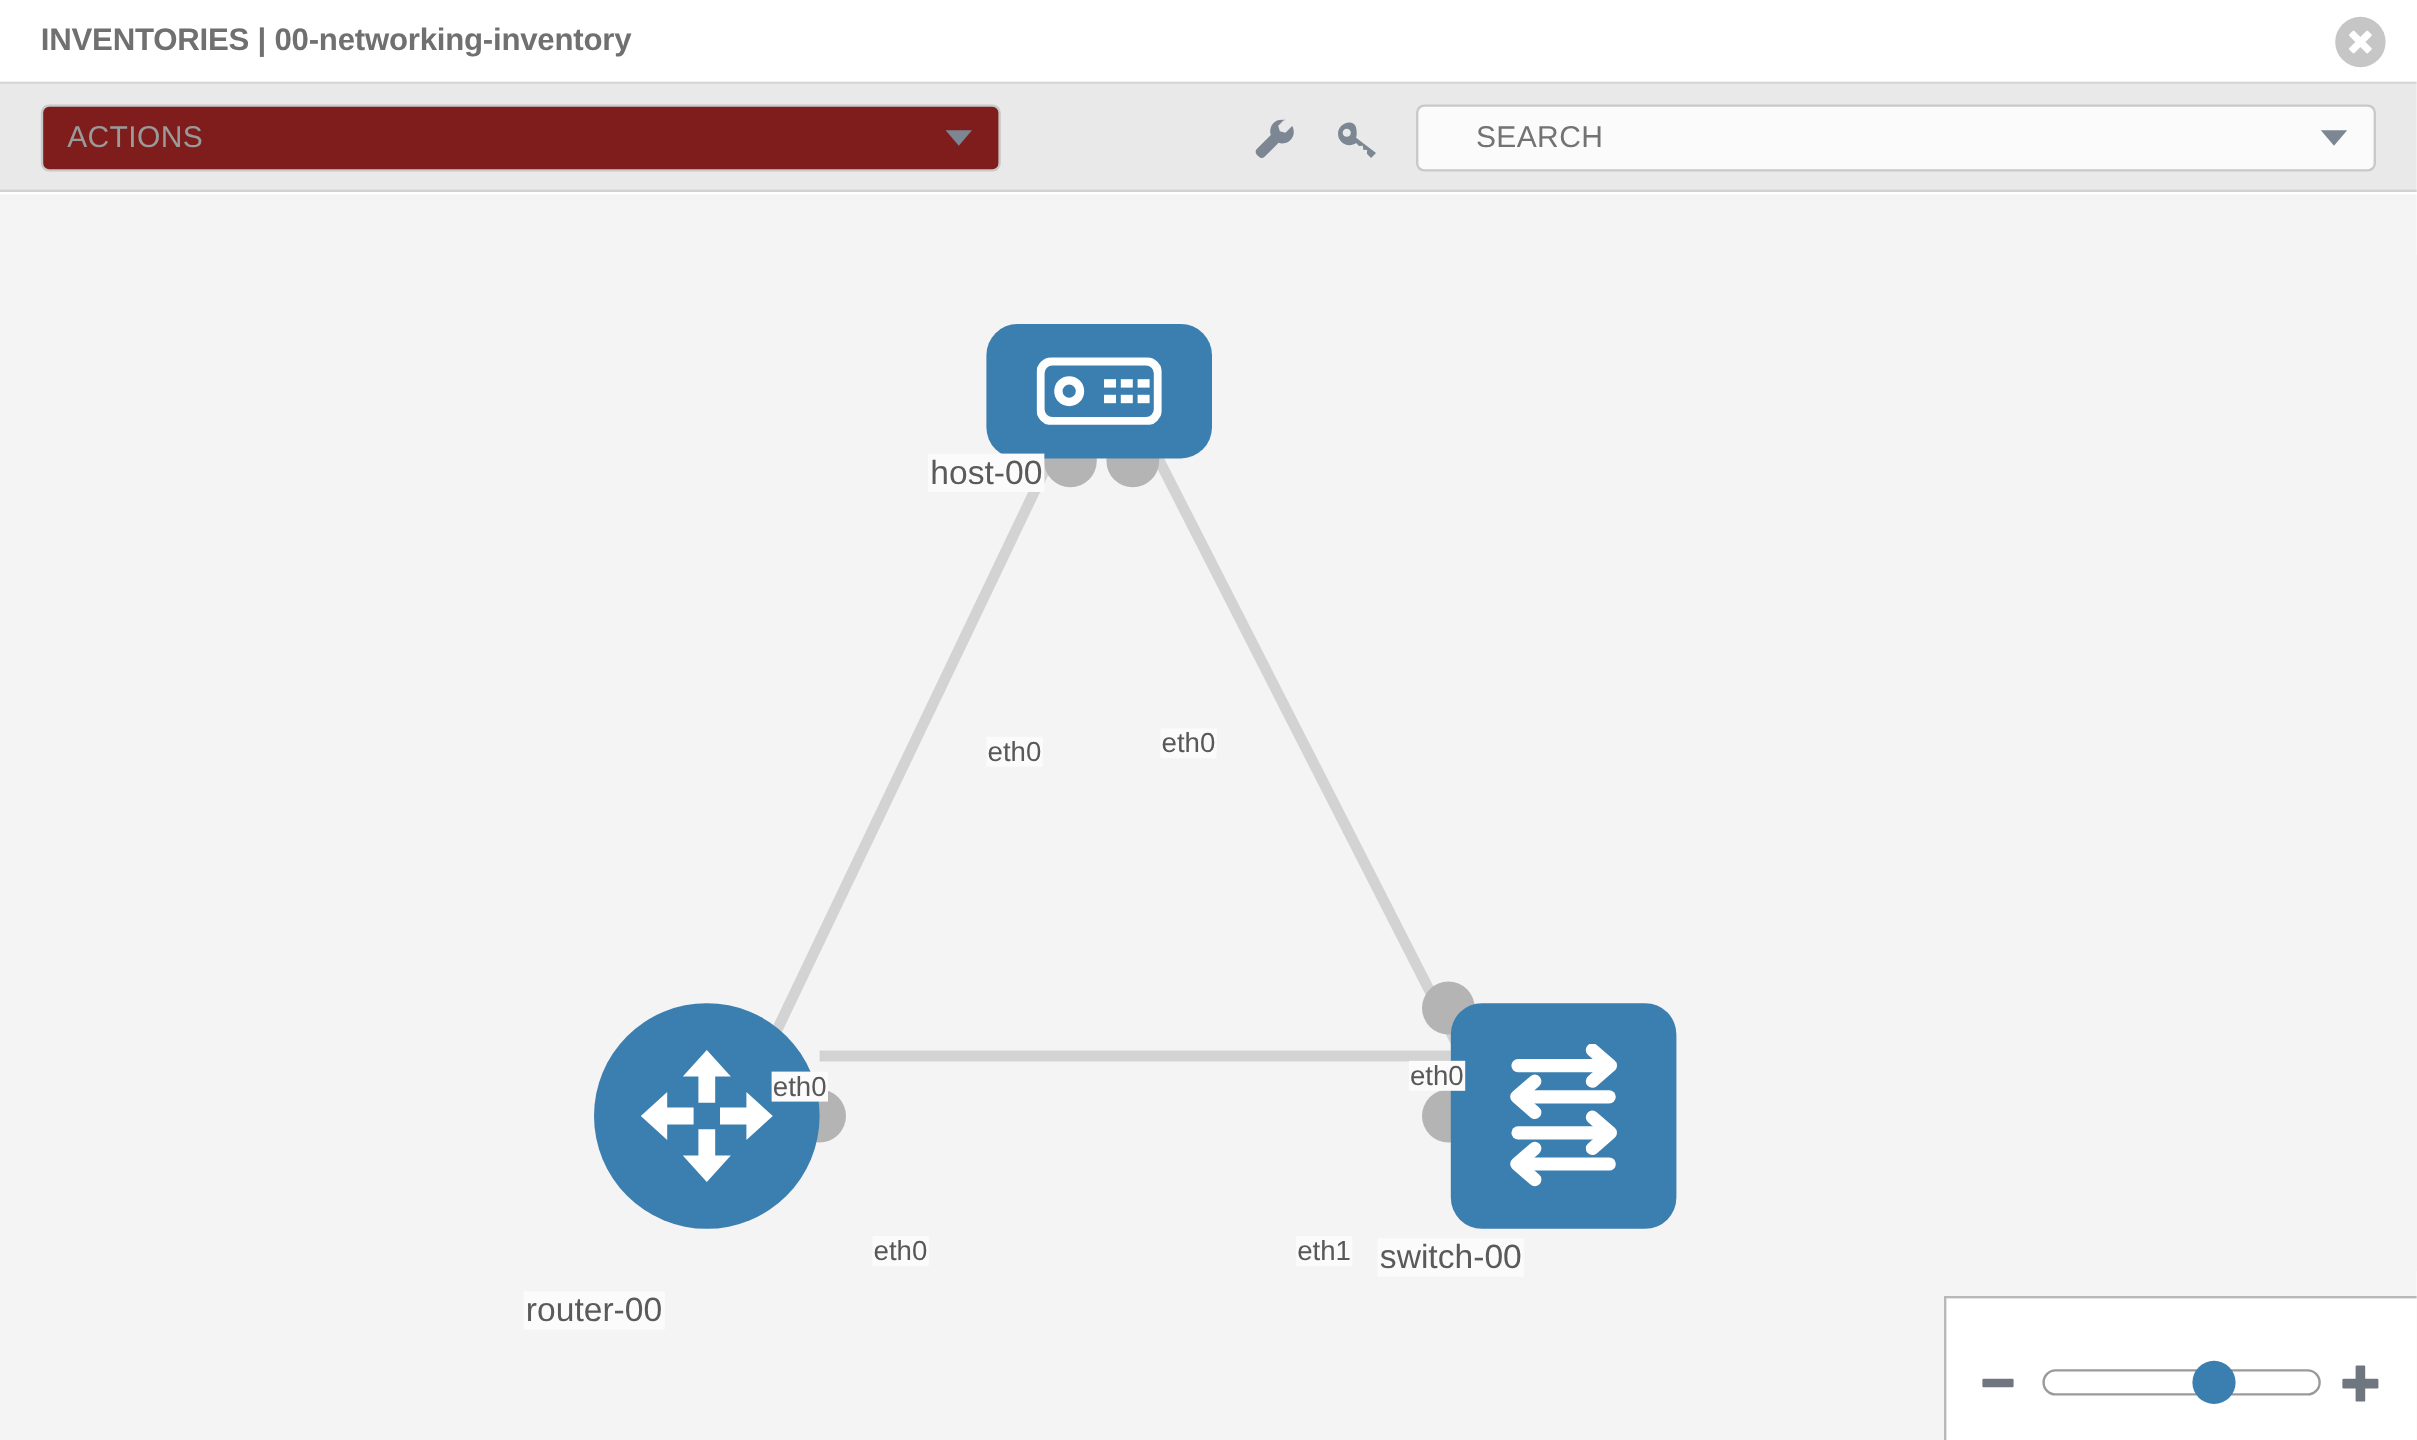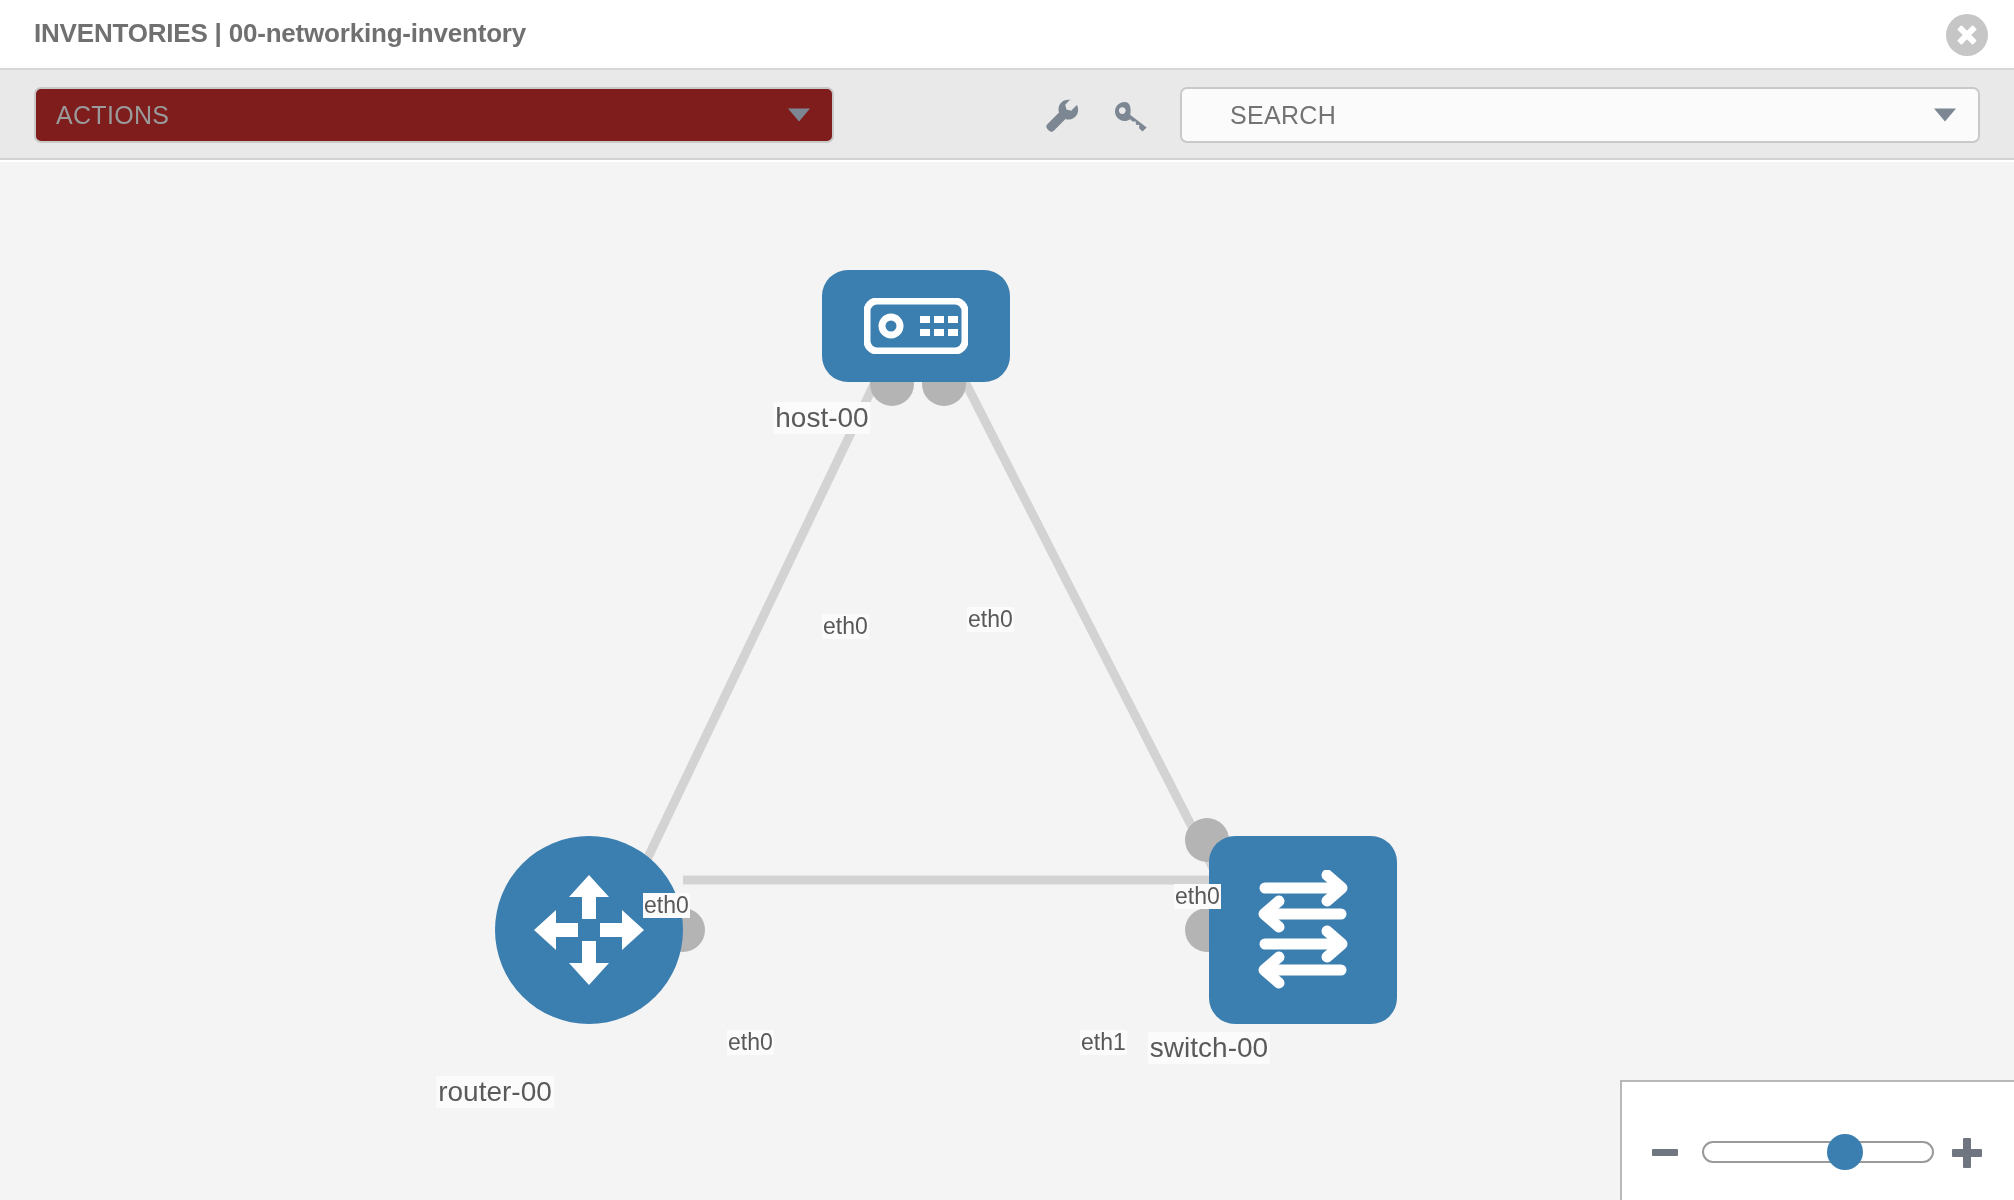--- a/index.html
+++ b/index.html
@@ -100,21 +100,21 @@
   .node-host  .node-shape { width: 188px; height: 112px; border-radius: 26px; }
   .node-router .node-shape { width: 188px; height: 188px; border-radius: 50%; }
   .node-switch .node-shape { width: 188px; height: 188px; border-radius: 26px; }
   .node-shape svg { display: block; }
 
   .node-label {
     position: absolute; left: 50%; transform: translateX(-50%);
     font-size: 28px; color: #5a5a5a; white-space: nowrap;
     background: #fbfbfb; padding: 0 2px;
   }
-  .node-host  .node-label { top: 108px; margin-top: 24px; }
+  .node-host  .node-label { top: 108px; }
   .node-router .node-label { top: 196px; margin-top: 44px; }
   .node-switch .node-label { top: 196px; }
 
   
   .port {
     position: absolute; width: 44px; height: 44px;
     border-radius: 50%; background: #b4b4b4;
   }
 
   

